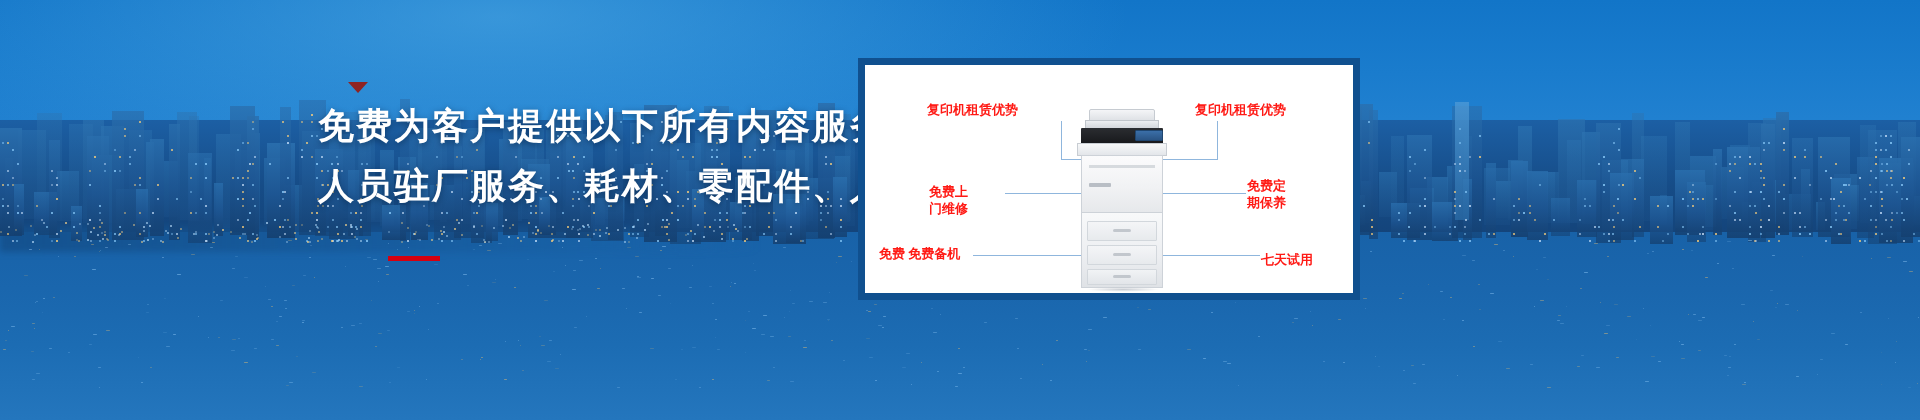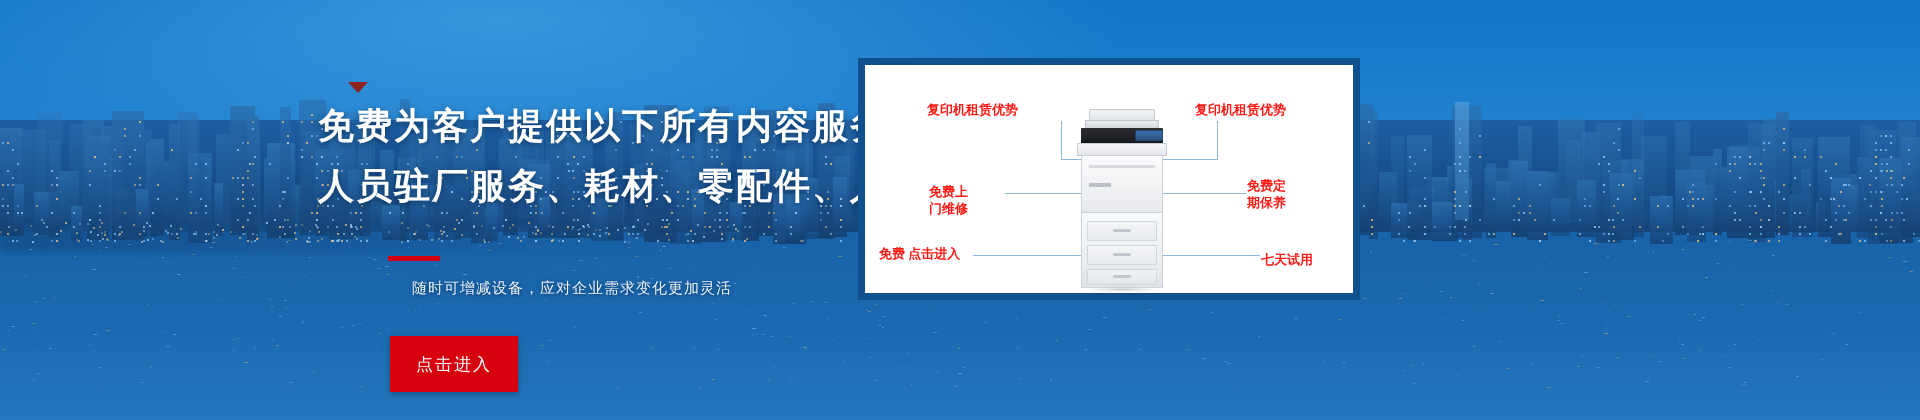--- a/index.html
+++ b/index.html
@@ -1900,36 +1900,34 @@
 
     <div class="tag-arrow"></div>
 
     <div class="headline">
       <span class="l1">免费为客户提供以下所有内容服务：</span>
       <span class="l2">人员驻厂服务、耗材、零配件、人工费</span>
     </div>
 
     <div class="redbar"></div>
 
-    <div class="subtitle">随时可增减设备，应对企业需求变化更加灵活</div>
-
-    <div class="cta">点击进入</div>
+
   </div>
 
   <div class="panel">
     <div class="panel-inner">
 
       <div class="lbl l-1">复印机租赁优势</div>
 
       <div class="lbl l-2">
         <div>免费上</div>
         <div>门维修</div>
       </div>
 
-      <div class="lbl l-3">免费 点击进入</div>
+      <div class="lbl l-3">免费 免费备机</div>
 
       <div class="lbl r-1">复印机租赁优势</div>
 
       <div class="lbl r-2">
         <div>免费定</div>
         <div>期保养</div>
       </div>
 
       <div class="lbl r-3">七天试用</div>
 

